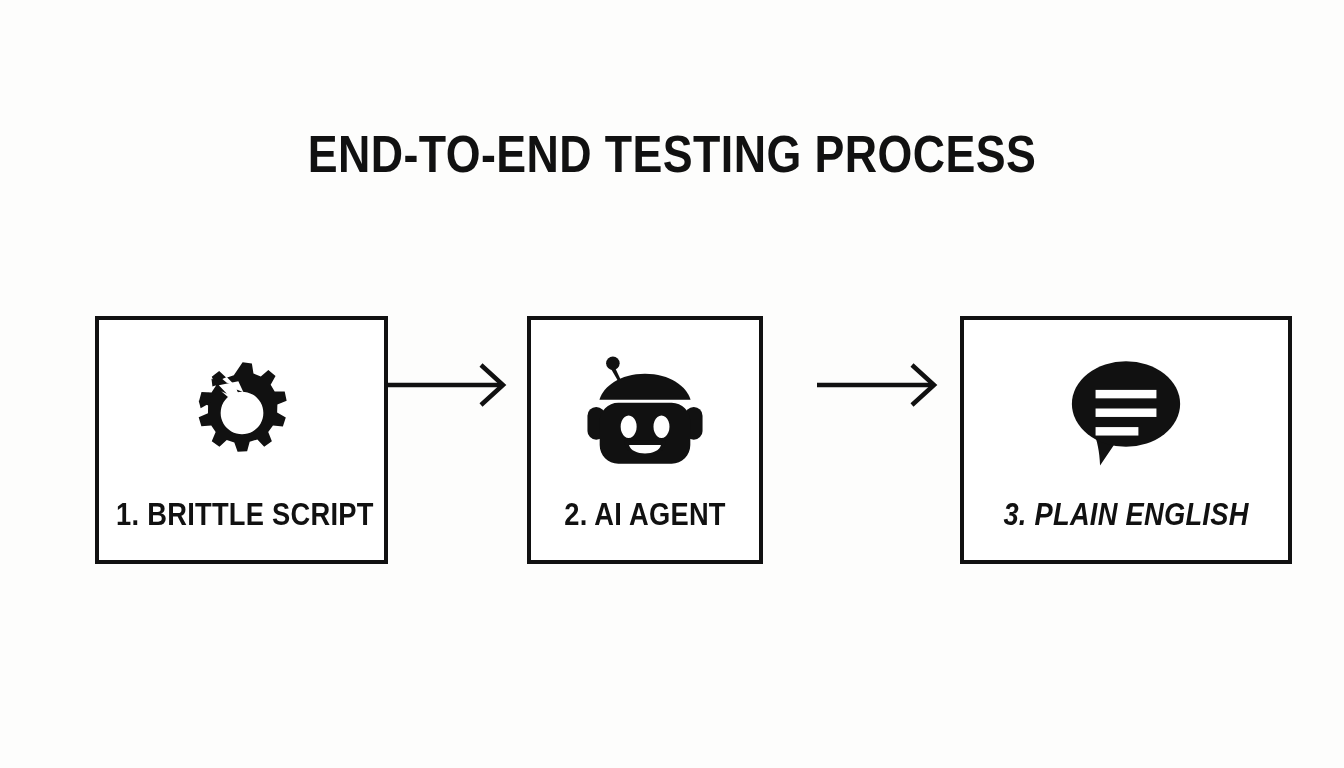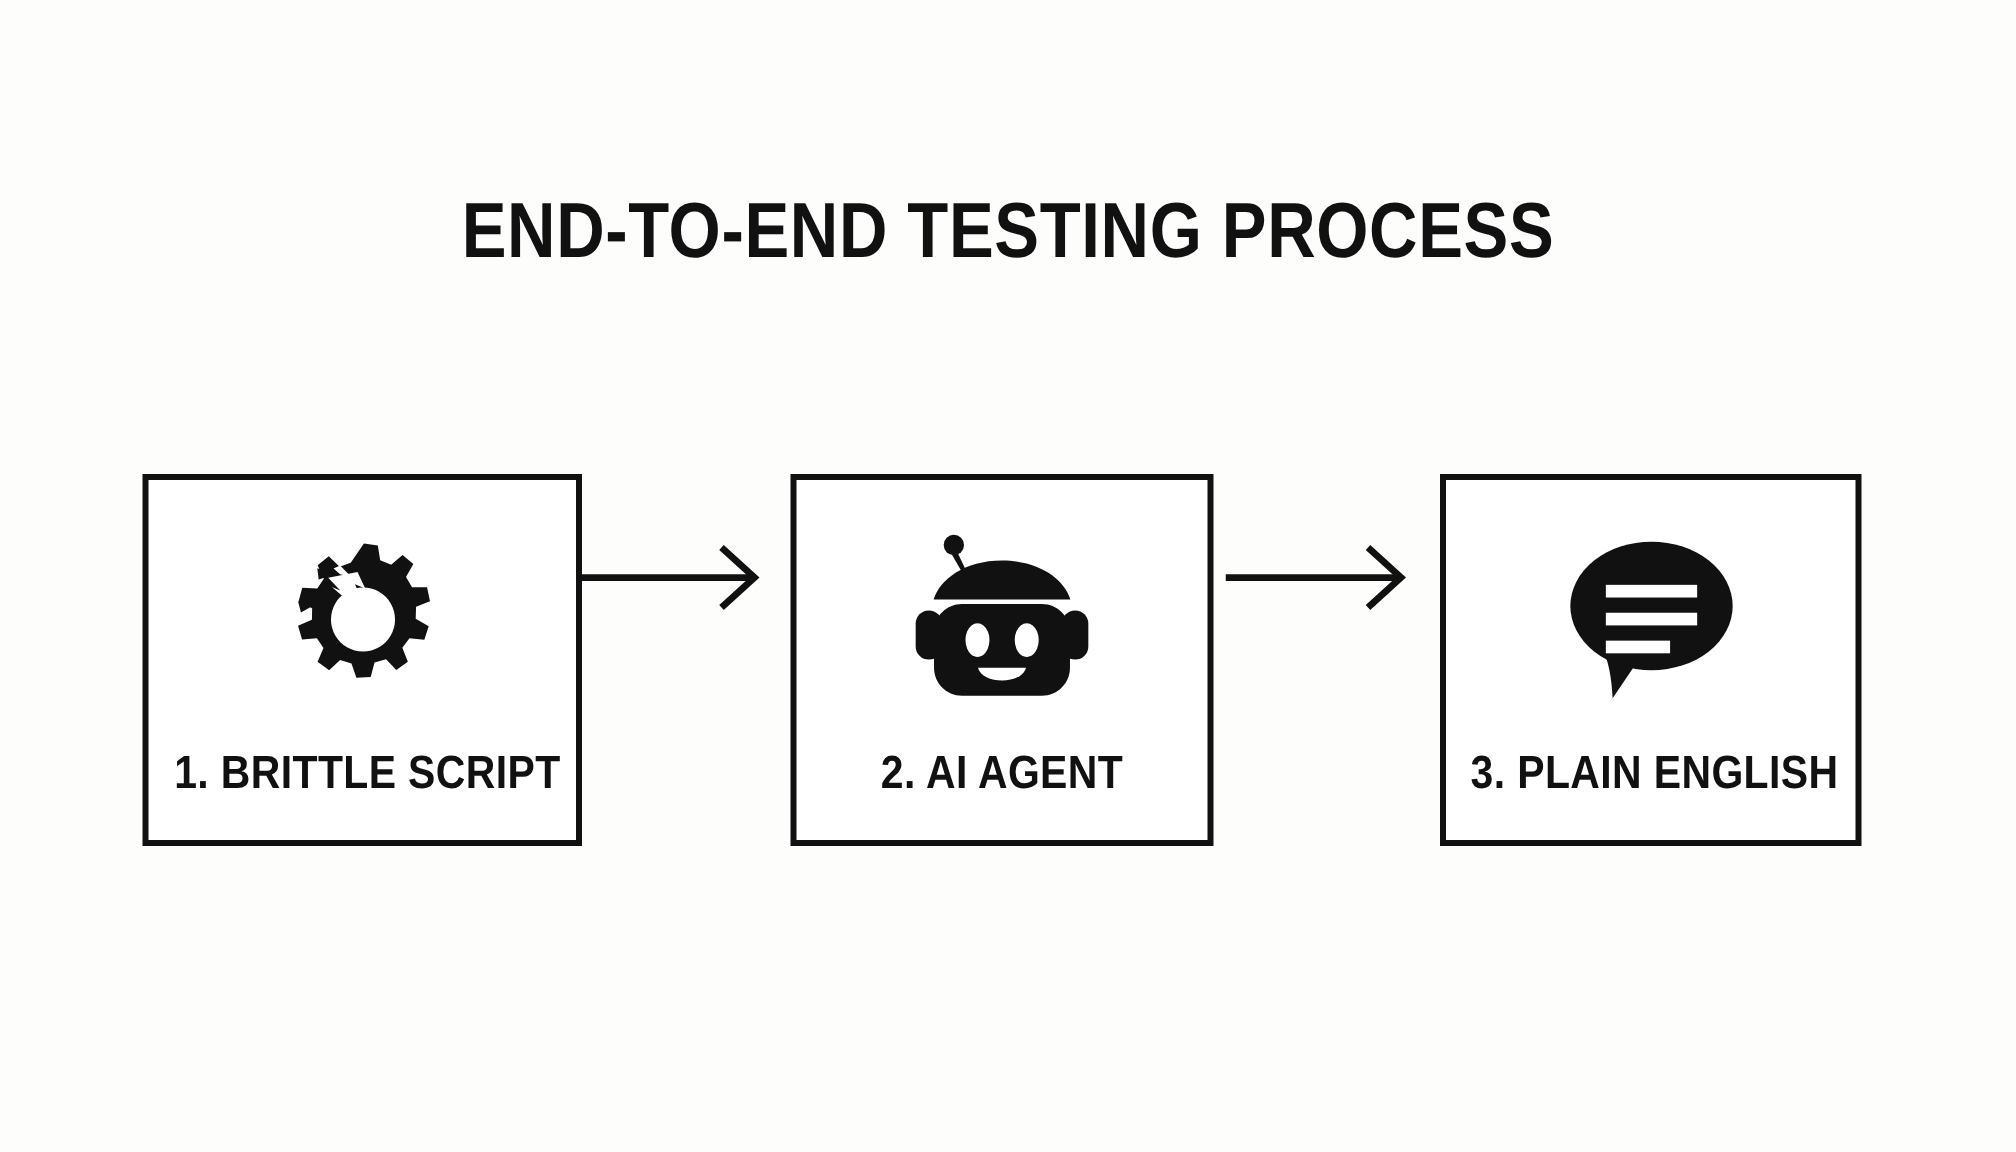--- a/index.html
+++ b/index.html
@@ -48,22 +48,22 @@
   .step-box {
     position: absolute;
     top: 272px;
     height: 248px;
     box-sizing: border-box;
     border: 4px solid #111111;
     background: #ffffff;
     margin-top: 44px;
   }
   .step-box.step-1 { left: 95px;  width: 293px; }
-  .step-box.step-2 { left: 527px; width: 282px; }
-  .step-box.step-3 { left: 960px; width: 281px; }
+  .step-box.step-2 { left: 527px; width: 236px; }
+  .step-box.step-3 { left: 960px; width: 332px; font-style: italic; }
 
   .step-icon-wrap {
     position: absolute;
     left: 0;
     right: 0;
     top: 32px;
     height: 122px;
     display: flex;
     align-items: center;
     justify-content: center;

